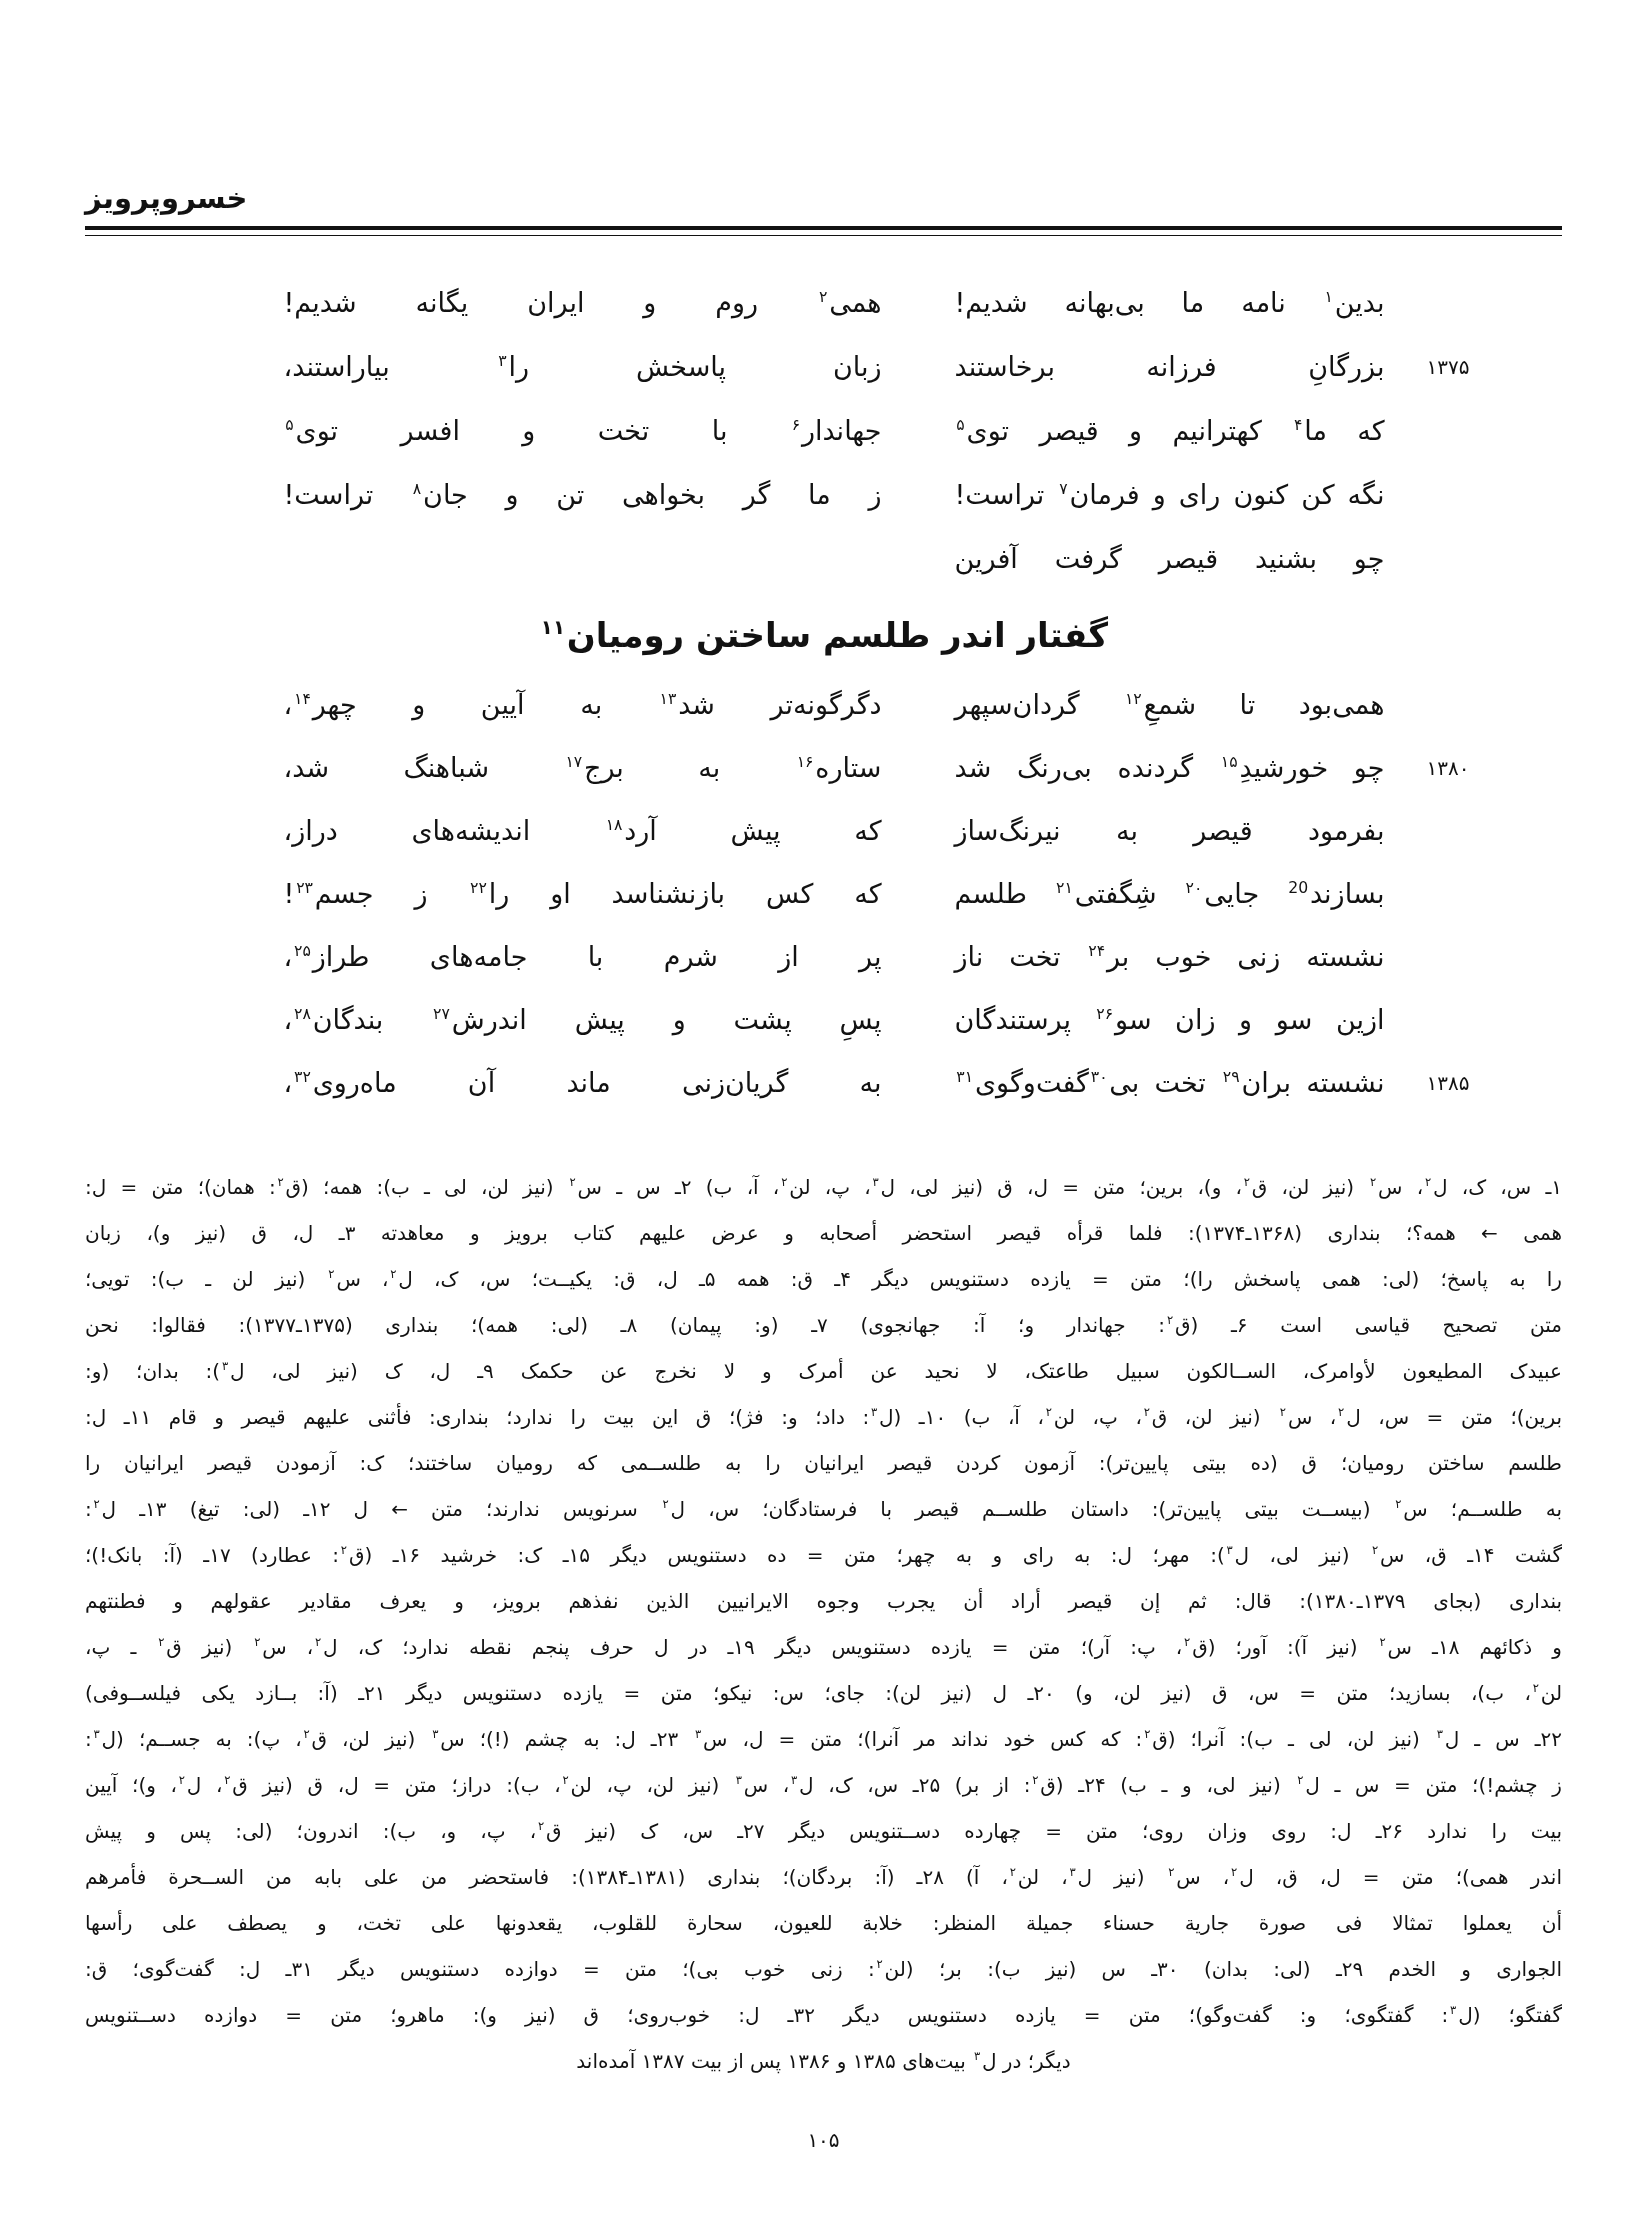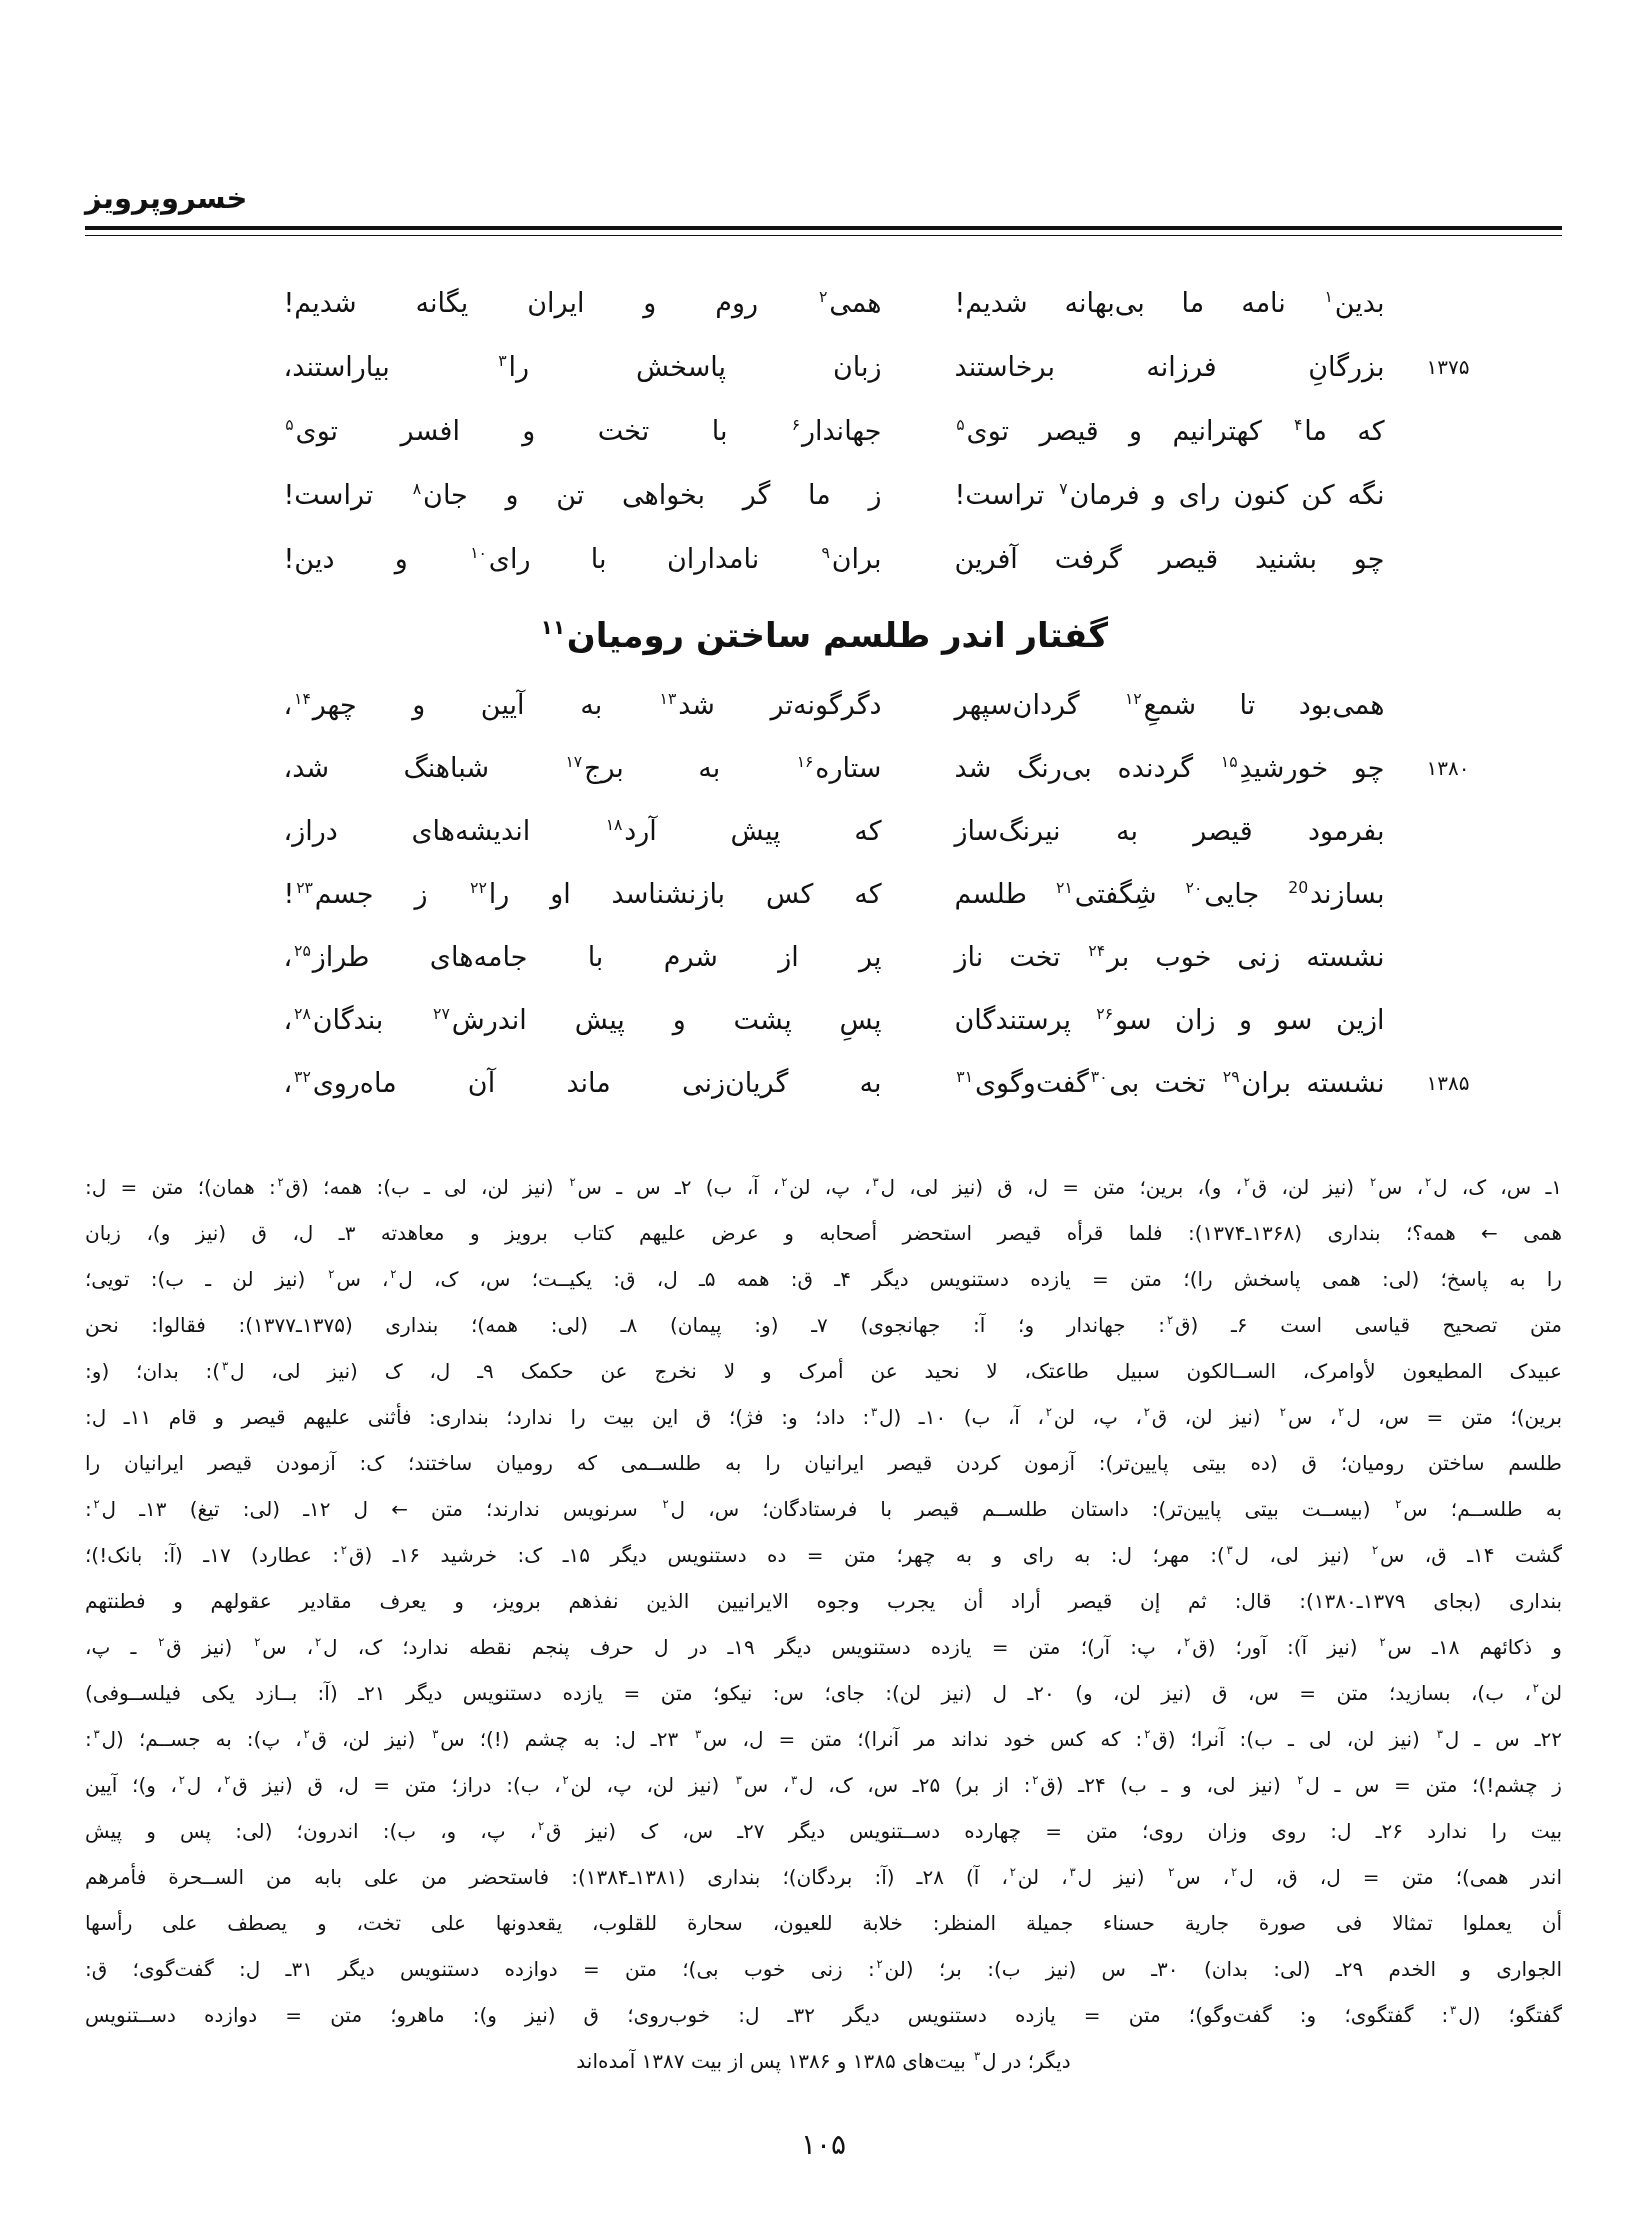--- a/index.html
+++ b/index.html
@@ -45,21 +45,21 @@
 
   
   .footnotes { margin-top:50px; font-size:20px; }
   .fn-line {
     height:46px; line-height:46px; white-space:nowrap; overflow:hidden;
     text-align:justify; text-align-last:justify; direction:rtl;
   }
   .fn-line.fn-last { text-align-last:center; }
 
   
-  .page-number { margin-top:44px; text-align:center; font-size:28px; letter-spacing:3.7px; }
+  .page-number { margin-top:44px; text-align:center; font-size:20px; letter-spacing:3.7px; }
 </style>
 </head>
 <body>
 
 <div class="page">
 
   <header class="running-head">
     <div class="head-title">خسروپرویز</div>
     <div class="head-rule"></div>
     <div class="head-rule2"></div>
@@ -78,21 +78,20 @@
       <div class="couplet">
         <div class="hemi first">که ما<sup class="ref">۴</sup> کهترانیم و قیصر توی<sup class="ref">۵</sup></div>
         <div class="hemi second">جهاندار<sup class="ref">۶</sup> با تخت و افسر توی<sup class="ref">۵</sup></div>
       </div>
       <div class="couplet">
         <div class="hemi first">نگه کن کنون رای و فرمان<sup class="ref">۷</sup> تراست!</div>
         <div class="hemi second">ز ما گر بخواهی تن و جان<sup class="ref">۸</sup> تراست!</div>
       </div>
       <div class="couplet">
         <div class="hemi first">چو بشنید قیصر گرفت آفرین</div>
-        <div class="hemi second">بران<sup class="ref">۹</sup> نامداران با رای<sup class="ref">۱۰</sup> و دین!</div>
       </div>
     </section>
 
   <h2 class="section-heading">گفتار اندر طلسم ساختن رومیان<sup class="ref">۱۱</sup></h2>
 
   <section class="poem poem-2">
       <div class="couplet">
         <div class="hemi first">همی‌بود تا شمعِ<sup class="ref">۱۲</sup> گردان‌سپهر</div>
         <div class="hemi second">دگرگونه‌تر شد<sup class="ref">۱۳</sup> به آیین و چهر<sup class="ref">۱۴</sup>،</div>
       </div>

